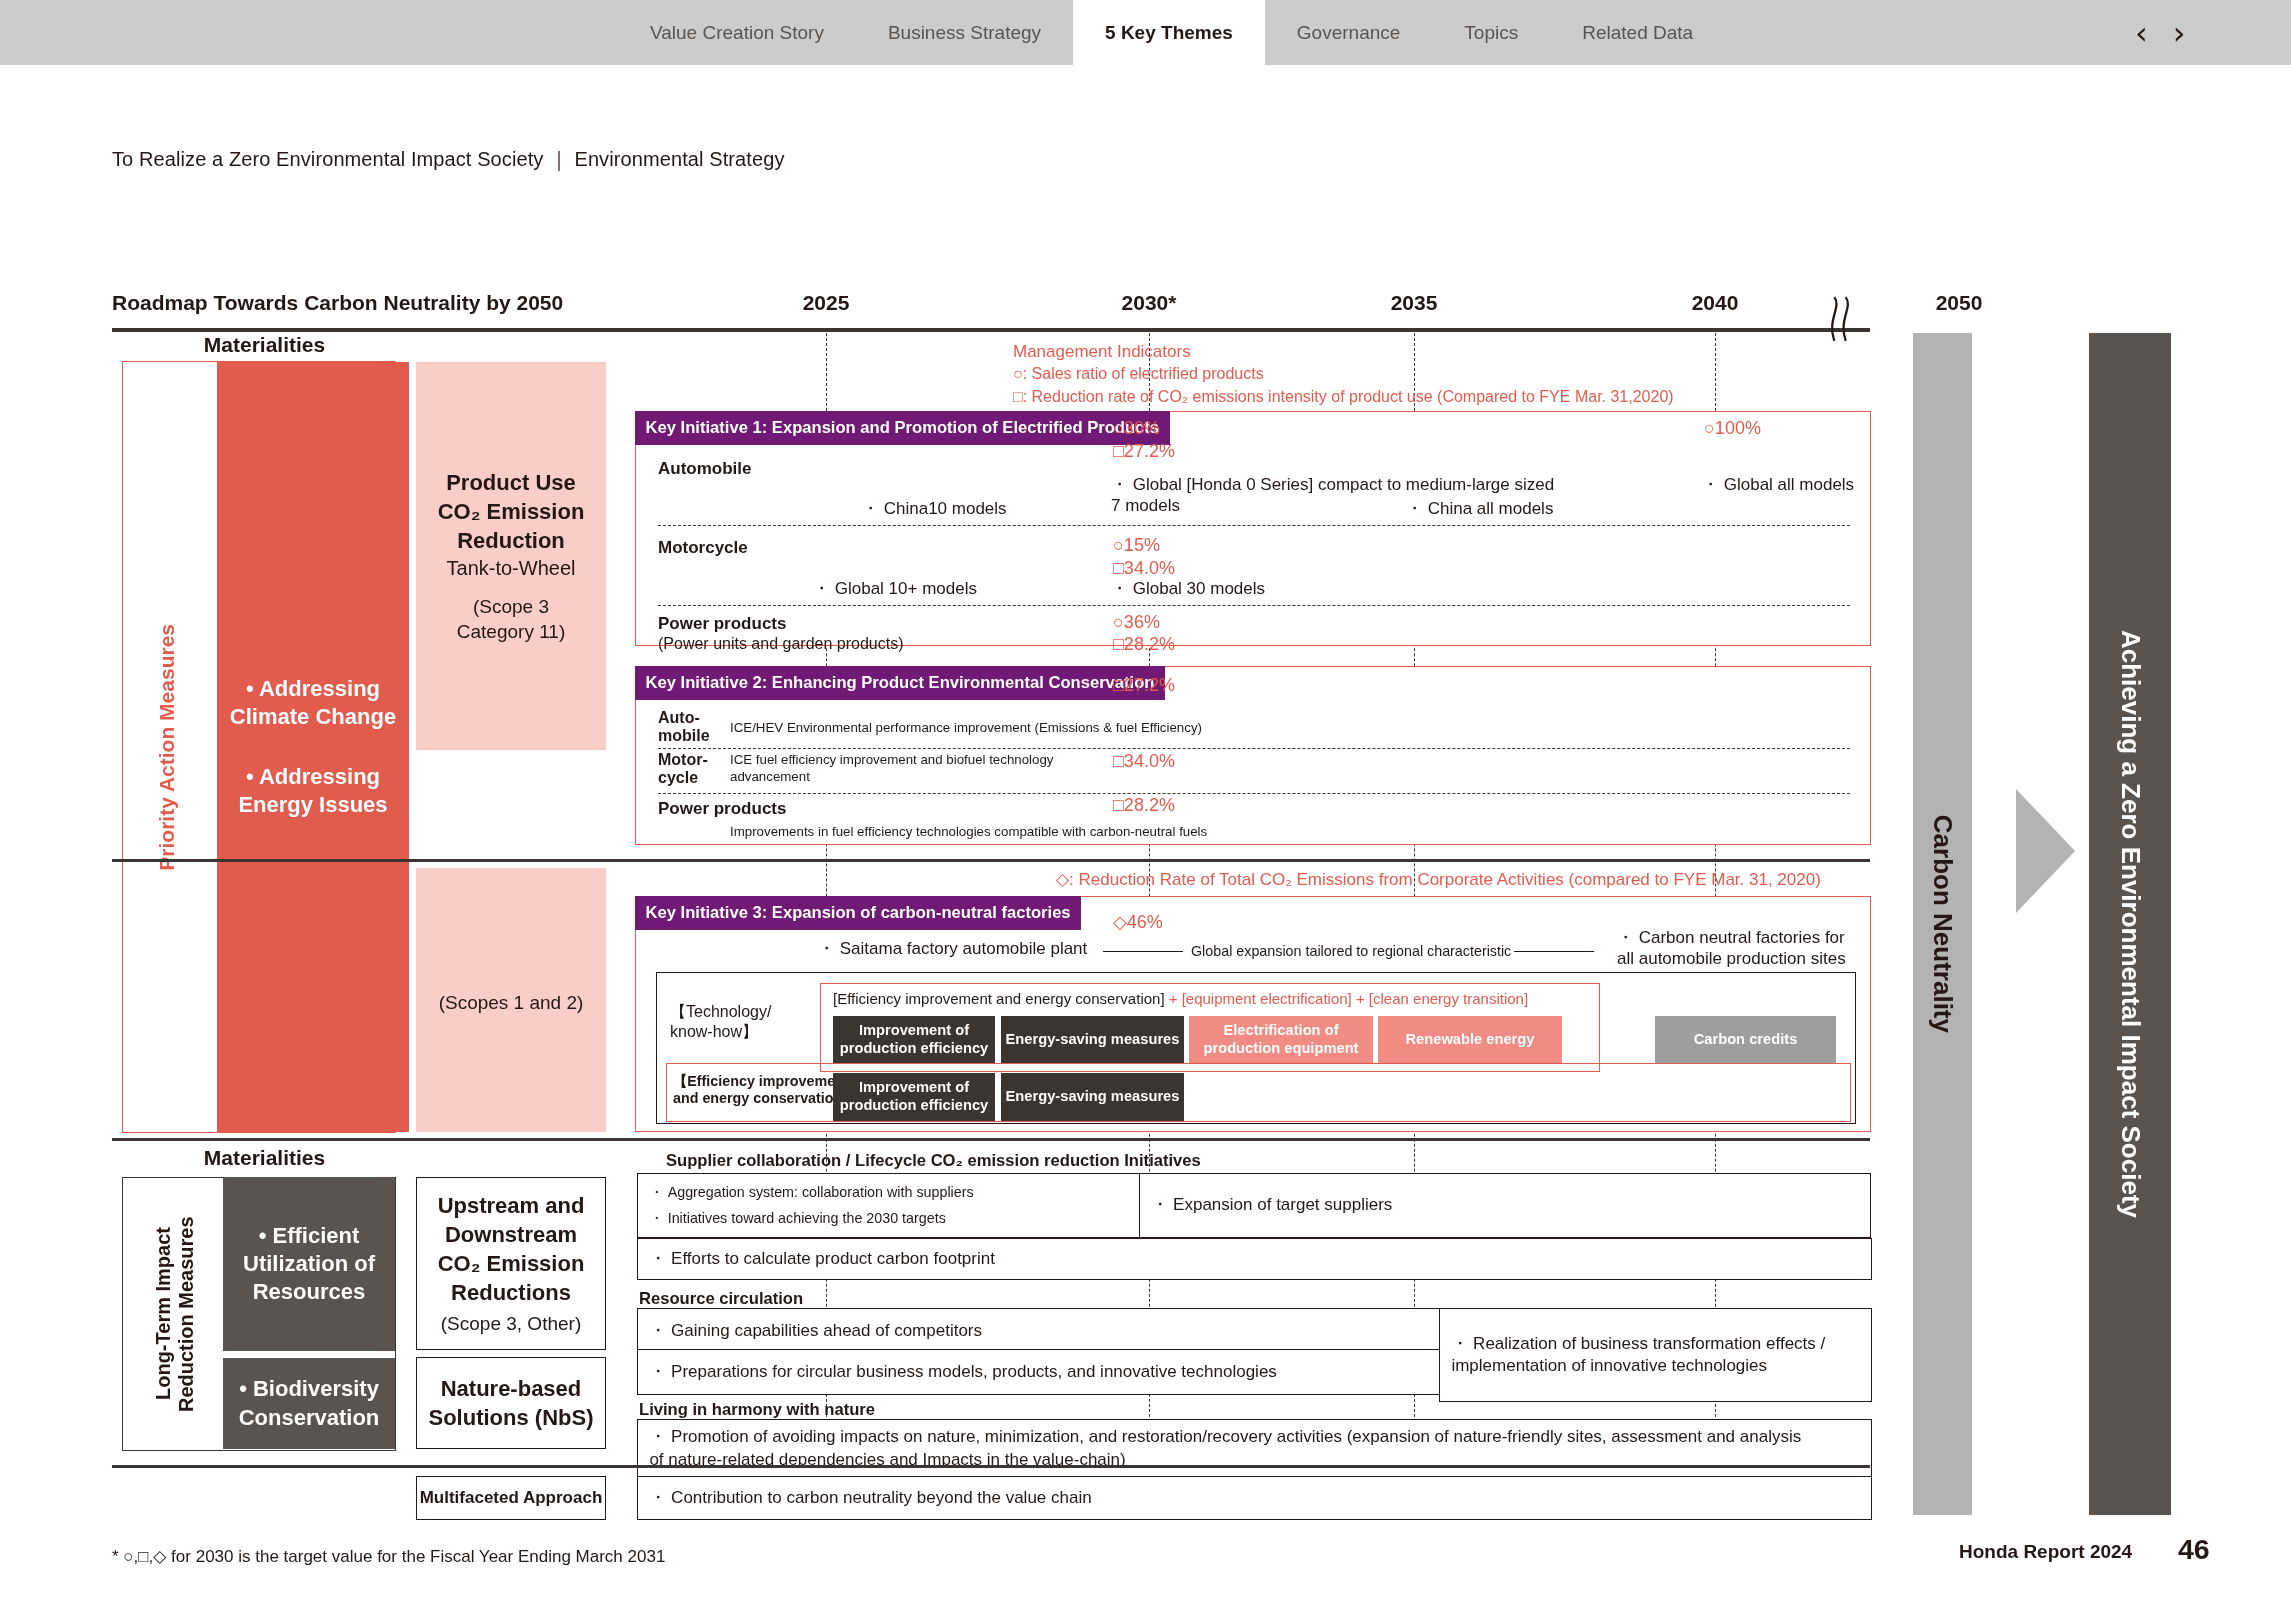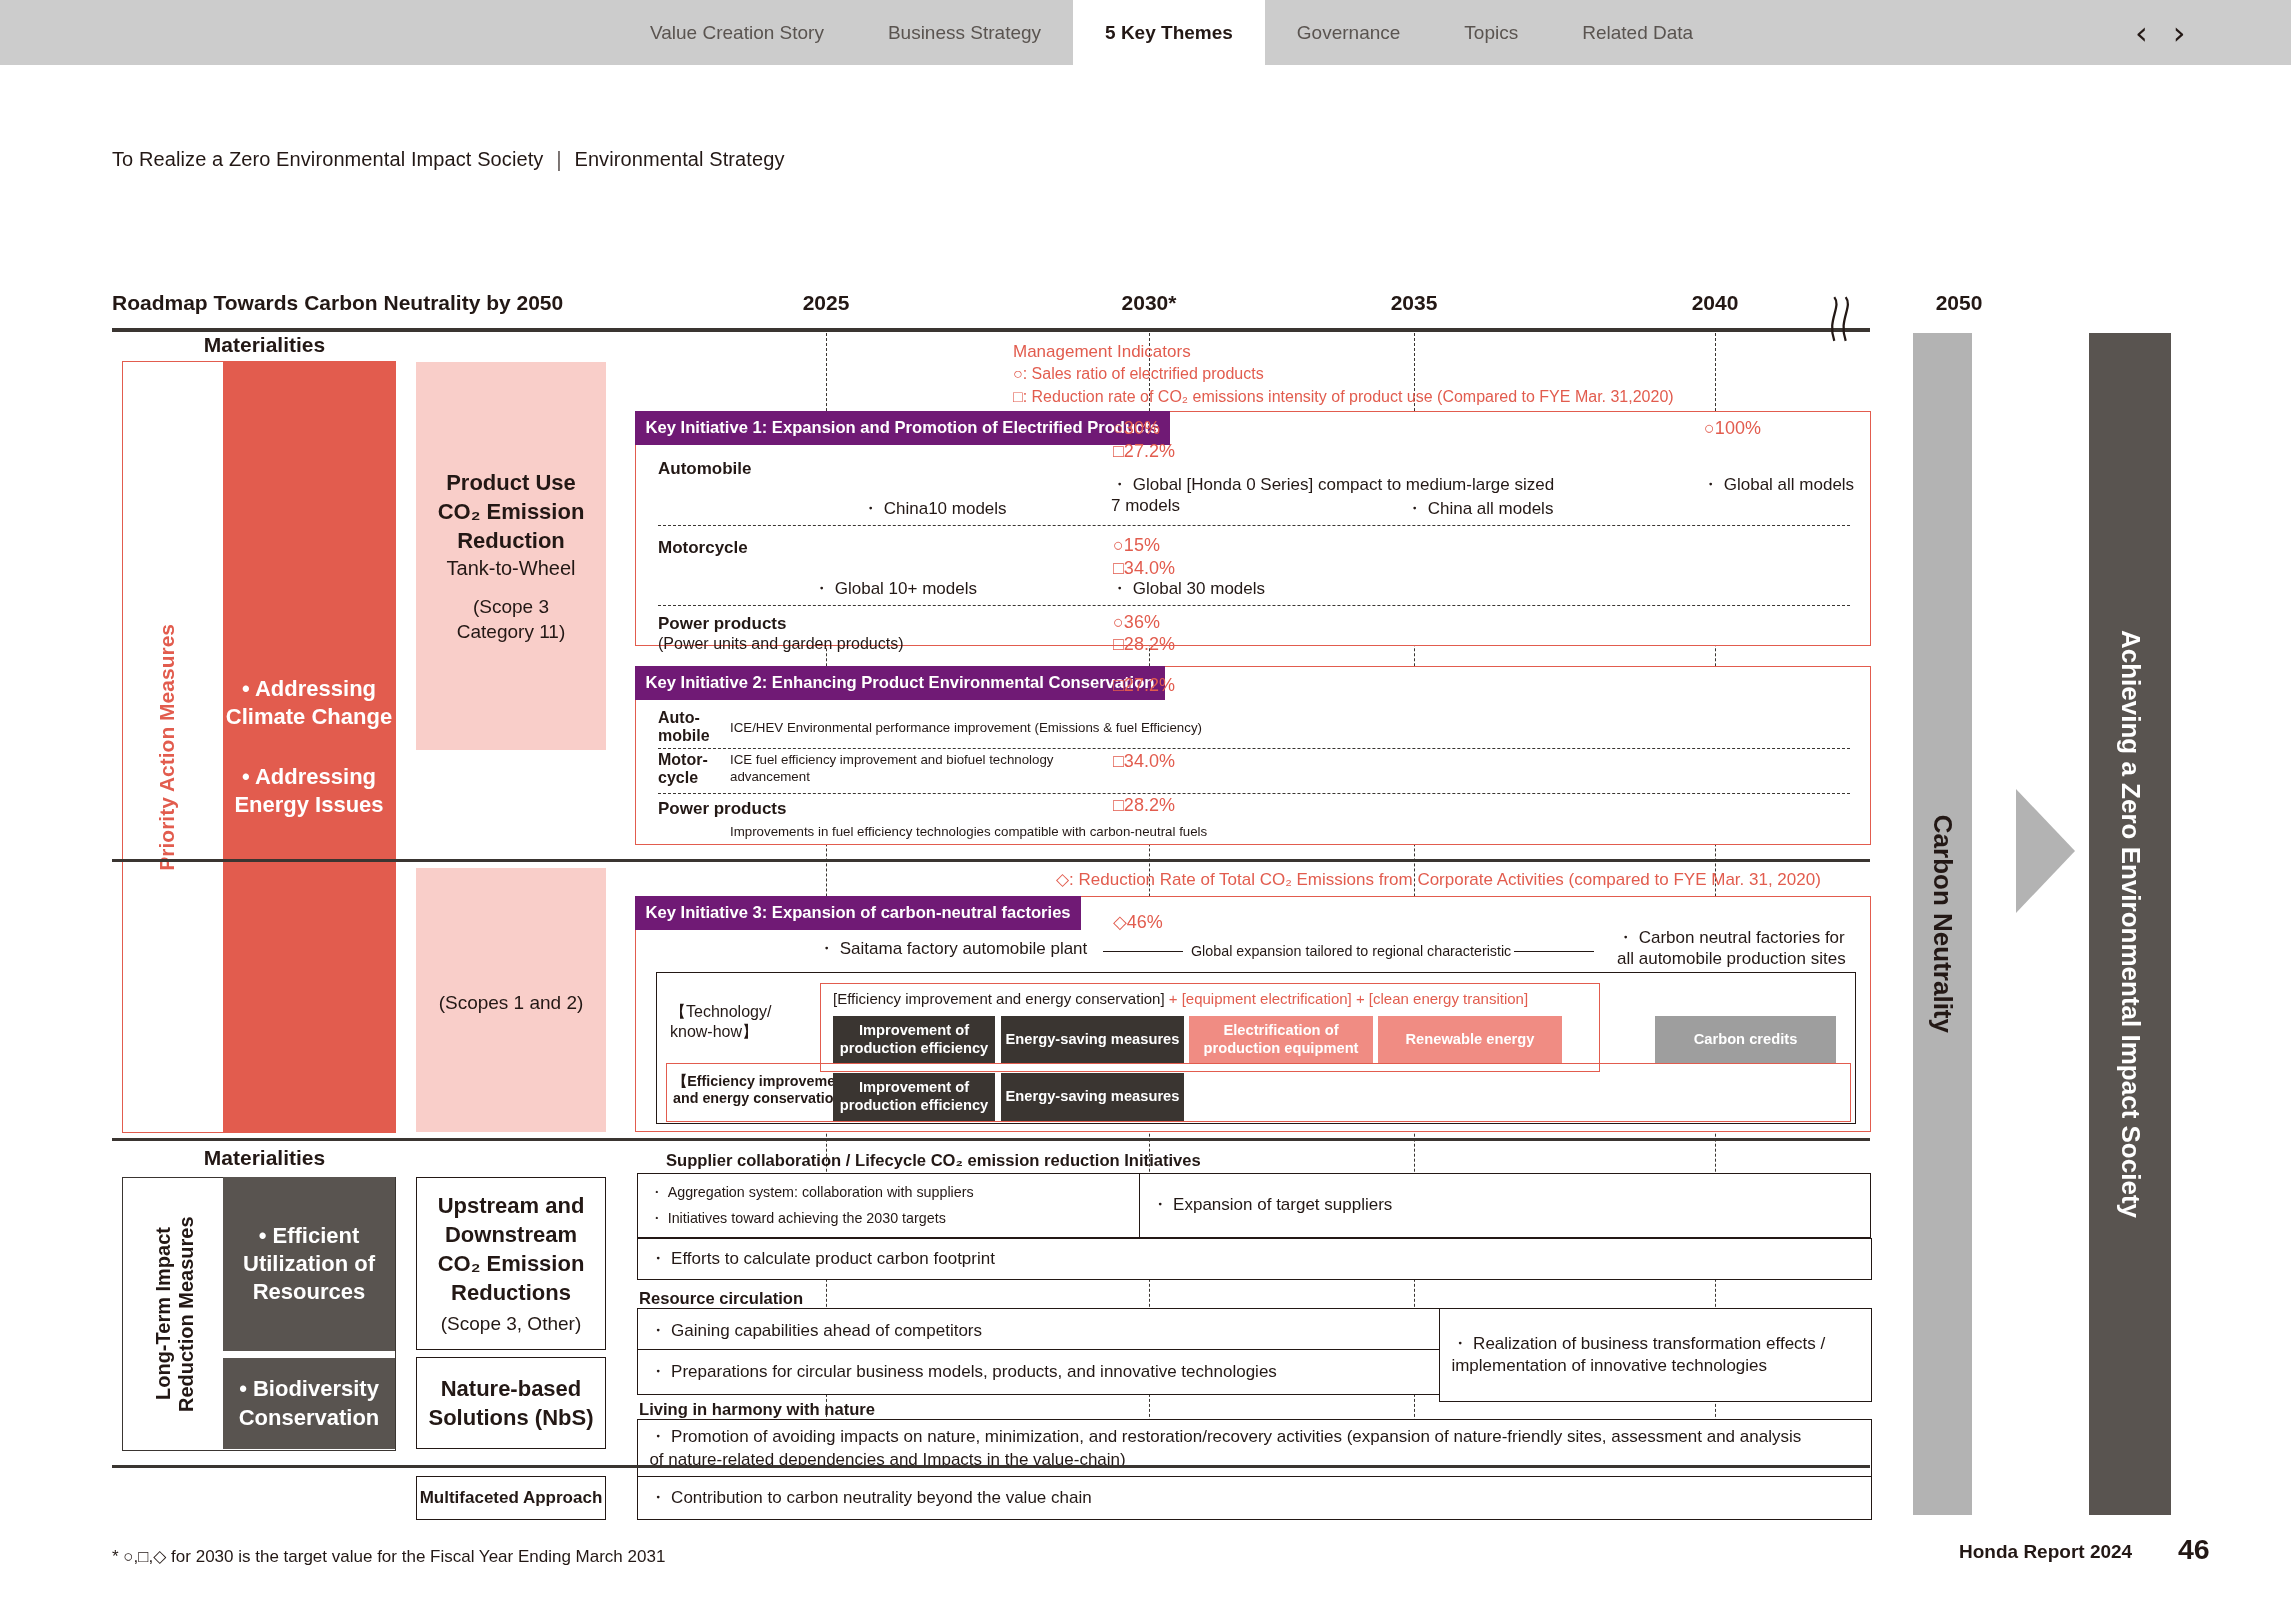--- a/index.html
+++ b/index.html
@@ -131,21 +131,21 @@
 <div class="gridline" style="left:1414px; top:333px; height:1179px;"></div>
 <div class="gridline" style="left:1715px; top:333px; height:1179px;"></div>
 
 <div class="materialities-hdr" style="left:122px; top:333px; width:285px;">Materialities</div>
 
 <div class="rail rail-outline" style="left:122px; top:361px; width:274px; height:772px;"></div>
 <div style="position:absolute; left:152px; top:361px; width:30px; height:772px; display:flex; align-items:center; justify-content:center;">
   <span class="vlabel" style="font-size:21px; color:#e25c4e;">Priority Action Measures</span>
 </div>
 
-<div class="mat-box" style="left:223px; top:362px; width:172px; height:770px; background:#e25c4e;">
+<div class="mat-box" style="left:217px; top:362px; width:192px; height:770px; background:#e25c4e;">
   <div class="bul" style="white-space:pre-line;">• Addressing Climate Change</div>
   <div style="height:32px;"></div>
   <div class="bul" style="white-space:pre-line;">• Addressing Energy Issues</div>
 </div>
 
 <div class="cat-box" style="left:416px; top:362px; width:190px; height:388px; background:#f9cec9;">
   <div class="big" style="white-space:pre-line;">Product Use
 CO₂ Emission
 Reduction</div>
   <div class="sml">Tank-to-Wheel</div>

